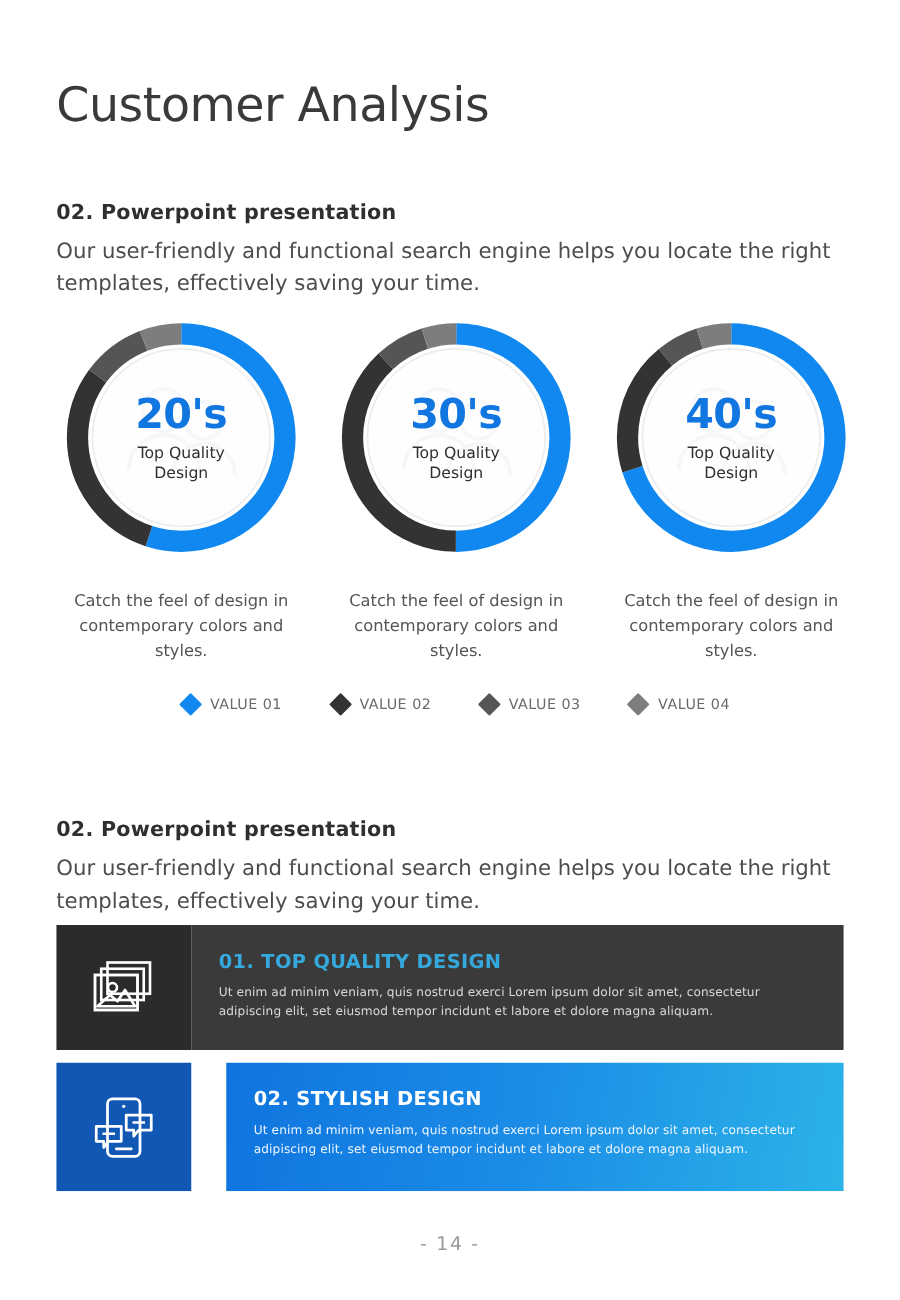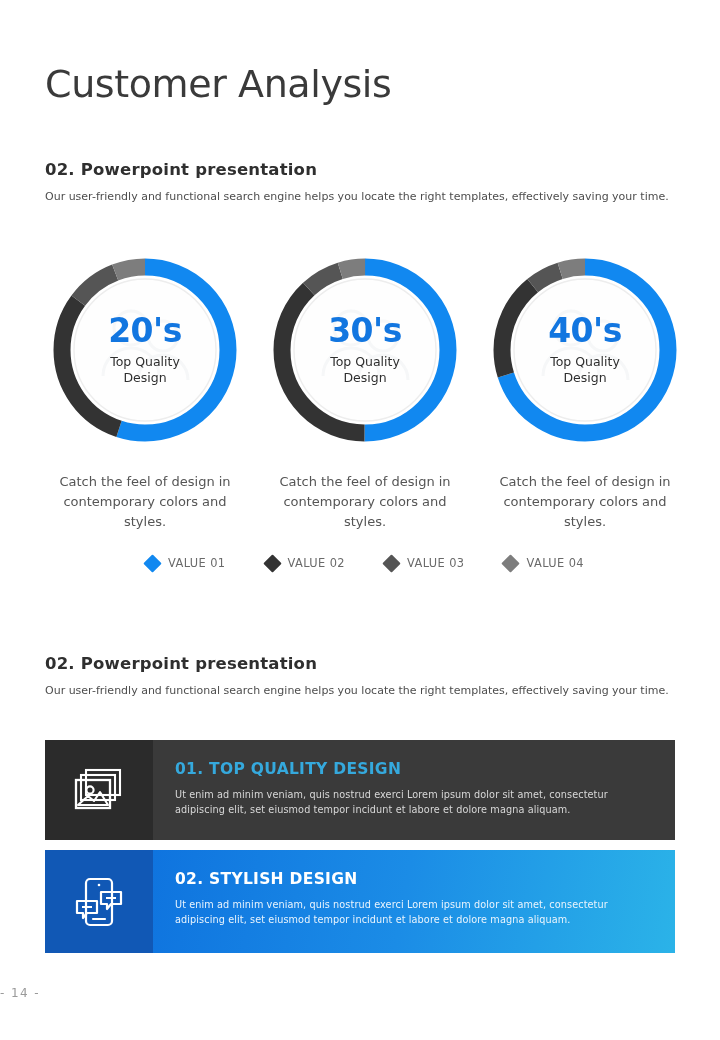--- a/index.html
+++ b/index.html
@@ -39,21 +39,21 @@
     width: 640px;
   }
   .section-head .s-title {
     font-size: 16.5px;
     font-weight: bold;
     color: #2f2f2f;
     letter-spacing: 0.2px;
     margin-bottom: 10px;
   }
   .section-head .s-body {
-    font-size: 11px;
+    font-size: 17px;
     line-height: 1.5;
     color: #4d4d4d;
     width: 630px;
   }
   #section-01 { top: 160px; }
   #section-02 { top: 654px; }
 
   
   .donut-row {
     position: absolute;
@@ -173,32 +173,33 @@
   }
 
   #card-1 .card-icon { background: #2b2b2b; }
   #card-1 .card-body { background: #3a3a3a; }
   #card-1 .card-title { color: #35a9dd; }
   #card-1 .card-text  { color: #d8d8d8; }
 
   #card-2 .card-icon { background: #1158b5; }
   #card-2 .card-body {
     background: linear-gradient(100deg, #0f74df 0%, #1b8ce6 48%, #2bb3e8 100%);
+    margin-left: 28px;
   }
   #card-2 .card-title { color: #ffffff; }
   #card-2 .card-text  { color: #e9f4fd; }
 
   
   .footer {
     position: absolute;
     left: 0;
     right: 0;
     top: 986px;
-    text-align: left;
-    font-size: 12px;
+    text-align: center;
+    font-size: 15px;
     color: #9a9a9a;
     letter-spacing: 1.4px;
   }
 </style>
 </head>
 <body>
 
 <div class="slide">
 
   <div class="page-title">Customer Analysis</div>

